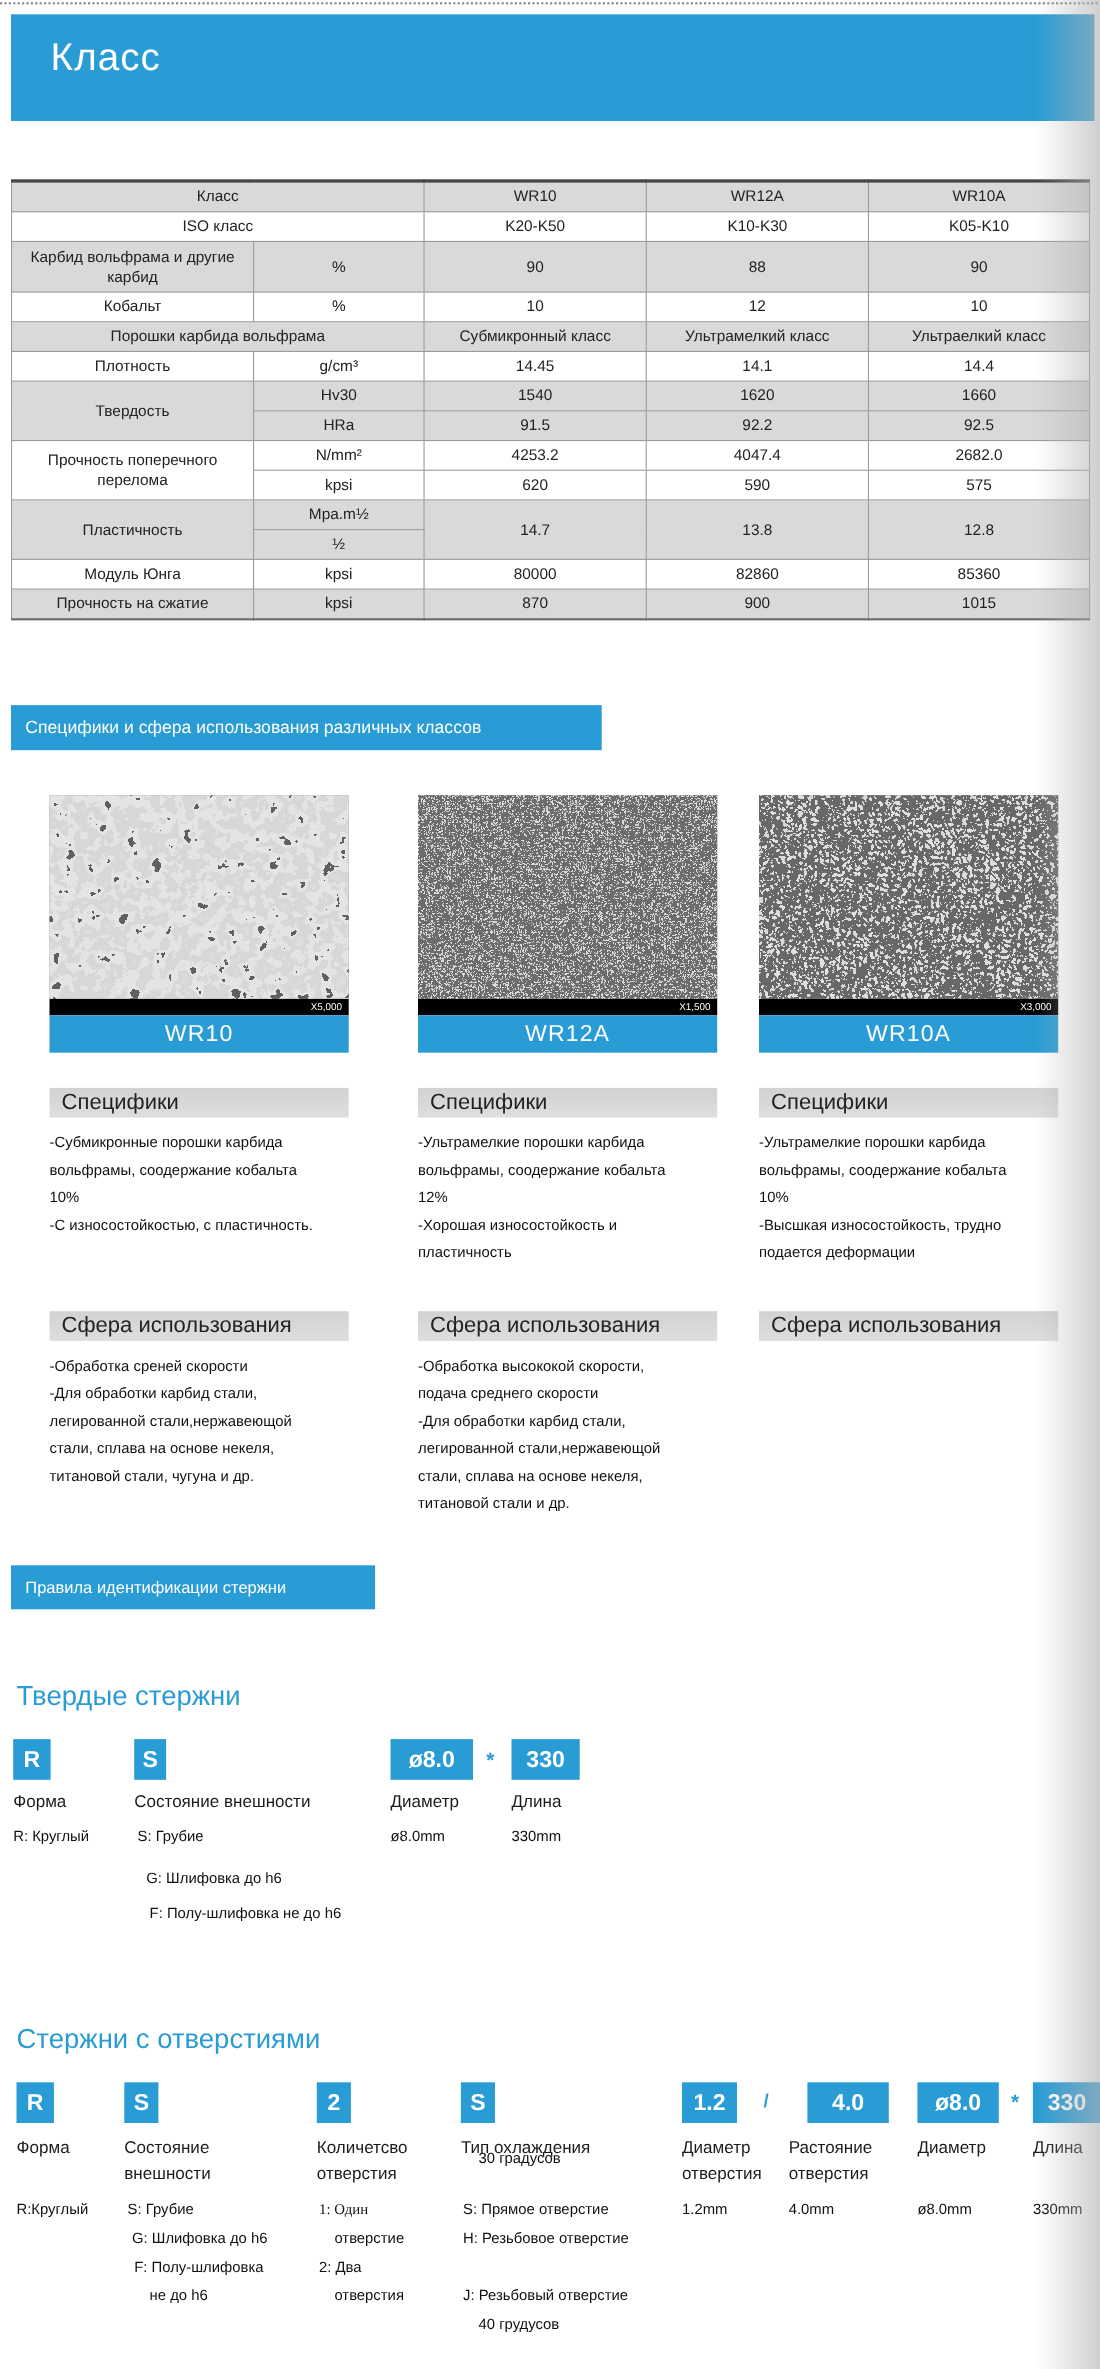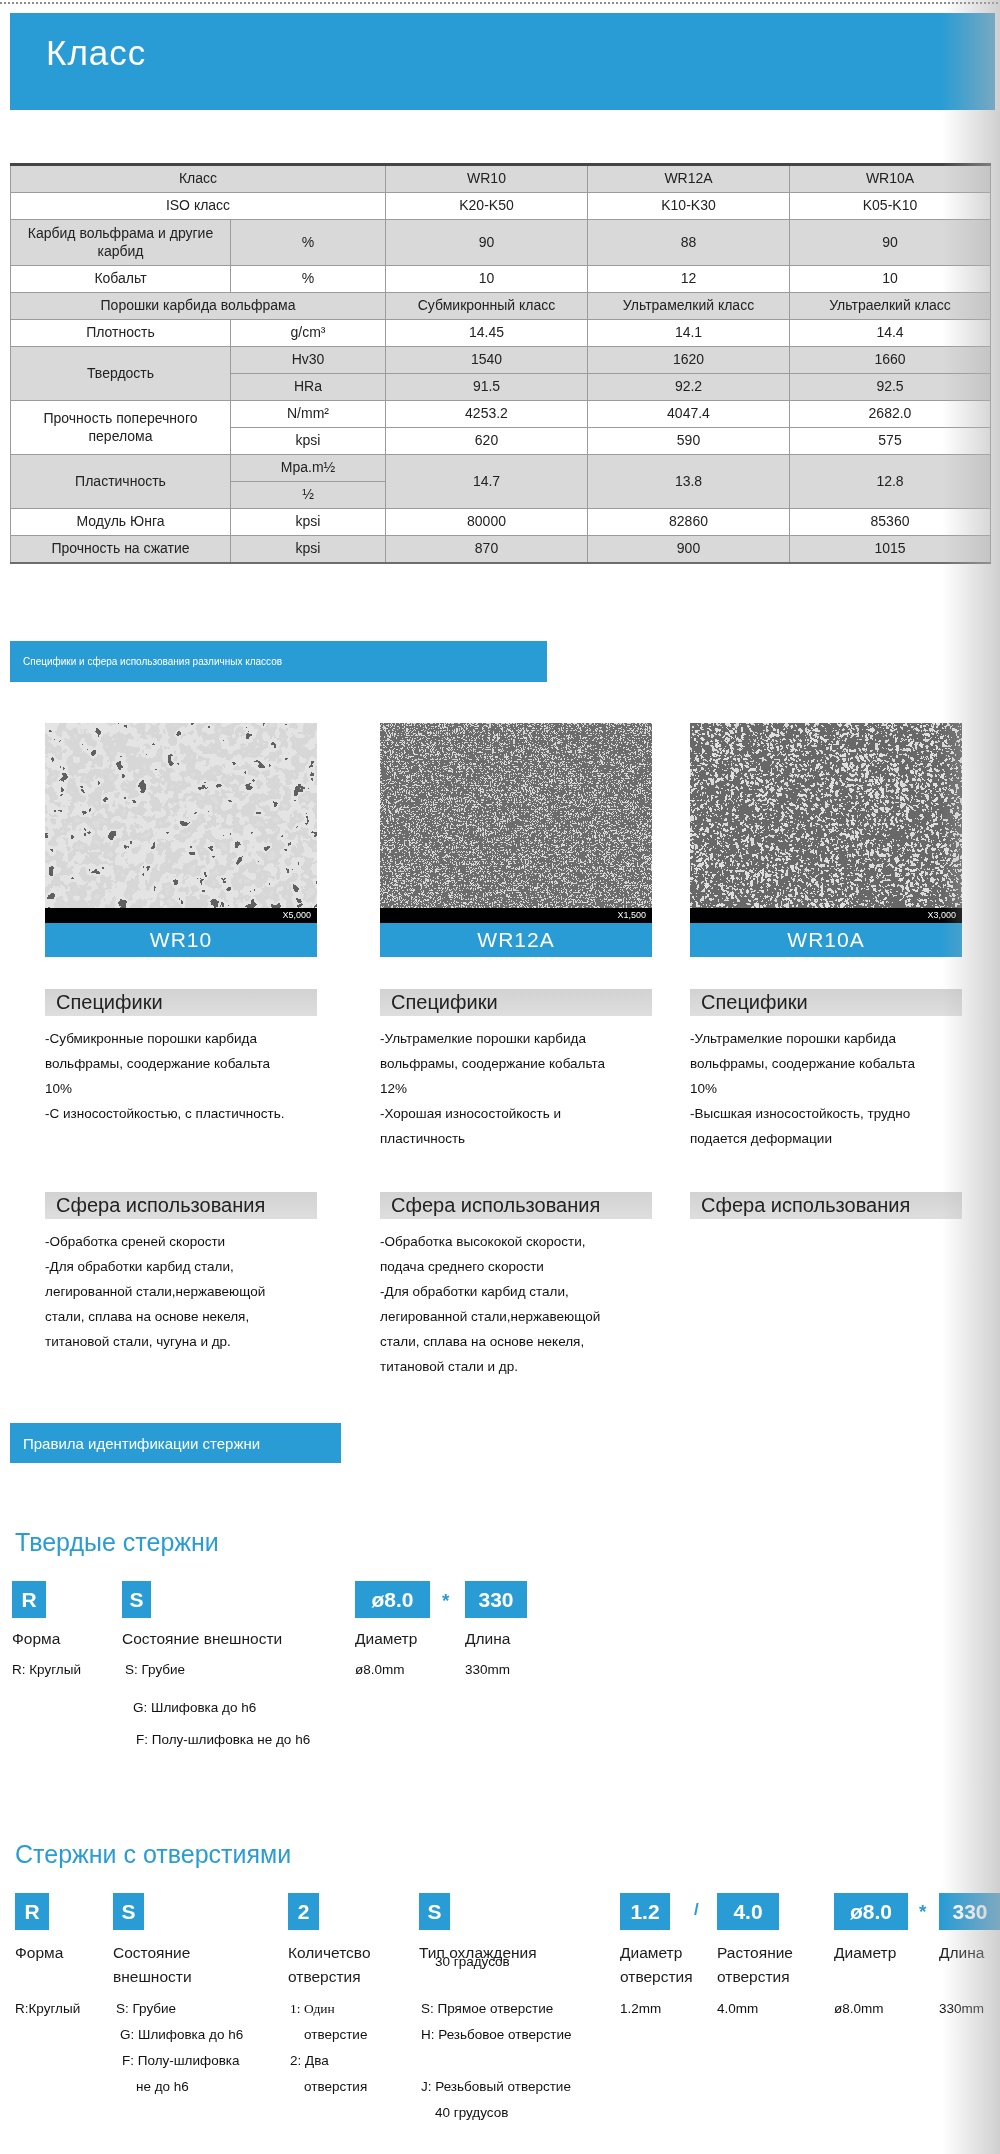--- a/index.html
+++ b/index.html
@@ -22,21 +22,21 @@
   table.spec td{border:1px solid #9b9b9b;padding:0 4px;text-align:center;vertical-align:middle;line-height:1.25;}
   table.spec{border-top:3px solid #454545;border-bottom:2px solid #6d6d6d;border-left:1px solid #9b9b9b;border-right:1px solid #9b9b9b;}
   td.lbl{text-align:left;padding-left:12px;}
   tr.h27 td{height:26px;}
   tr.h46 td{height:45px;}
   tr.gray td{background:#d9d9d9;}
   tr.white td{background:#ffffff;}
 
   
   .banner{position:absolute;background:#2a9cd5;color:#fff;display:flex;align-items:center;padding-left:13px;box-sizing:border-box;}
-  .banner.specs{top:641px;left:10px;width:537px;height:41px;font-size:10px;}
+  .banner.specs{top:641px;left:10px;width:537px;height:41px;font-size:16px;}
   .banner.rules{top:1423px;left:10px;width:331px;height:40px;font-size:15px;}
 
   
   .card{position:absolute;top:723px;width:272px;height:700px;}
   .card.c1{left:45px;} .card.c2{left:380px;} .card.c3{left:690px;}
   .micro{width:272px;height:185px;display:block;background:#888;}
   .magbar{width:272px;height:15px;background:#000;color:#fff;font-size:9px;text-align:right;
     line-height:15px;padding-right:6px;box-sizing:border-box;}
   .classlabel{width:272px;height:34px;background:#2a9cd5;color:#fff;font-size:21px;
     display:flex;align-items:center;justify-content:center;letter-spacing:1px;}
@@ -301,21 +301,21 @@
 <div class="fitem" style="top:1662px;left:465px;">330mm</div>
 
 <div class="h2blue" style="top:1840px;left:15px;">Стержни с отверстиями</div>
 
 <div class="codeblock" style="top:1893px;left:15px;width:34px;height:37px;">R</div>
 <div class="codeblock" style="top:1893px;left:113px;width:31px;height:37px;">S</div>
 <div class="codeblock" style="top:1893px;left:288px;width:31px;height:37px;">2</div>
 <div class="codeblock" style="top:1893px;left:419px;width:31px;height:37px;">S</div>
 <div class="codeblock" style="top:1893px;left:620px;width:50px;height:37px;">1.2</div>
 <div class="codestar" style="top:1900px;left:694px;font-size:17px;">/</div>
-<div class="codeblock" style="top:1893px;left:717px;width:62px;height:37px;">4.0</div>
+<div class="codeblock" style="top:1893px;left:734px;width:74px;height:37px;">4.0</div>
 <div class="codeblock" style="top:1893px;left:834px;width:74px;height:37px;">ø8.0</div>
 <div class="codestar" style="top:1901px;left:919px;">*</div>
 <div class="codeblock" style="top:1893px;left:939px;width:62px;height:37px;">330</div>
 
 <div class="flabel" style="top:1941px;left:15px;width:80px;">Форма</div>
 <div class="flabel" style="top:1941px;left:113px;width:105px;">Состояние внешности</div>
 <div class="flabel" style="top:1941px;left:288px;width:105px;">Количетсво отверстия</div>
 <div class="flabel" style="top:1941px;left:419px;width:170px;">Тип охлаждения</div>
 <div class="flabel" style="top:1941px;left:620px;width:86px;">Диаметр отверстия</div>
 <div class="flabel" style="top:1941px;left:717px;width:95px;">Растояние отверстия</div>

